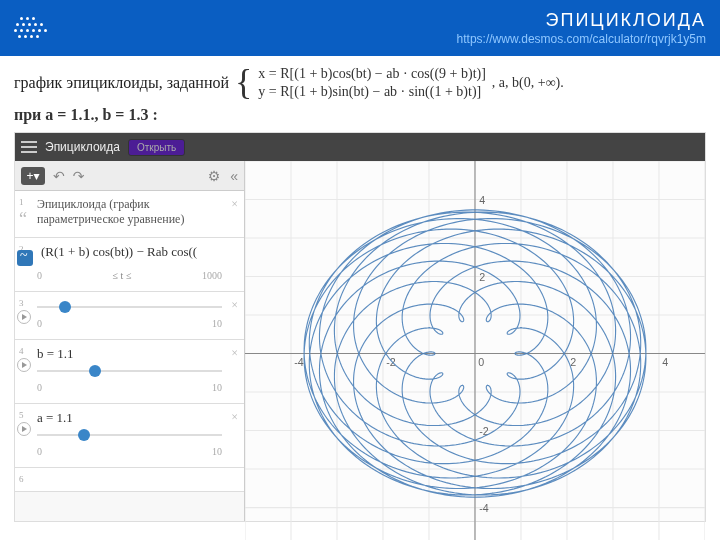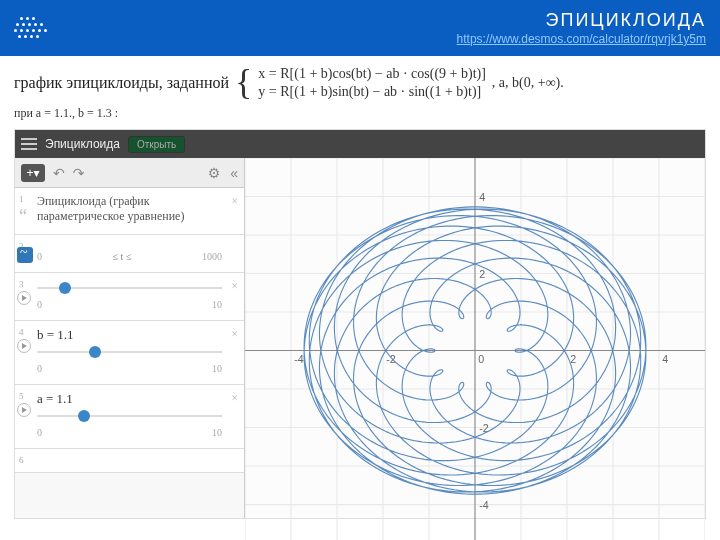--- a/index.html
+++ b/index.html
@@ -4,34 +4,34 @@
 <style>
 *{box-sizing:border-box;margin:0;padding:0;}
 body{width:720px;height:540px;font-family:Arial,Helvetica,sans-serif;font-size:13px;color:#333;overflow:hidden;}
 .hdr{background:#0a5ec2;height:56px;display:flex;align-items:center;padding:0 14px;color:#fff;}
 .logo{display:flex;align-items:center;gap:10px;}
 .logo-dots{width:38px;height:22px;position:relative;}
 .logo-dots span{position:absolute;width:3px;height:3px;background:#fff;border-radius:50%;}
 .univ{font-size:13px;letter-spacing:1px;}
 .hdr-right{margin-left:auto;text-align:right;}
 .hdr-title{font-size:18px;letter-spacing:2px;}
-.hdr-link{color:#8fc7ff;font-size:12px;text-decoration:underline;}
+.hdr-link{color:#8fc7ff;font-size:12px;}
 .body{padding:10px 14px 4px;}
 .formula-row{display:flex;align-items:center;gap:6px;margin-bottom:6px;}
 .desc{color:#222;font-family:'Times New Roman',serif;font-size:16px;}
 .math{font-family:'Times New Roman',serif;font-size:14px;}
 .brace{font-size:36px;line-height:0.6;font-family:serif;}
 .sys{display:flex;flex-direction:column;gap:2px;}
-.params{font-family:'Times New Roman',serif;font-size:12px;margin:4px 0 8px 0;}
+.params{font-family:'Times New Roman',serif;font-size:16px;margin:4px 0 8px 0;font-weight:bold;}
 .app{border:1px solid #ddd;margin:4px 0 0 0;position:relative;}
 .app-top{height:28px;background:#444;display:flex;align-items:center;padding:0 6px;gap:8px;}
 .ham{width:16px;height:12px;display:flex;flex-direction:column;justify-content:space-between;cursor:pointer;}
 .ham div{height:2px;background:#ccc;}
 .app-title{color:#eee;font-size:12px;}
-.app-btn{background:#14532d;color:#aaa;font-size:10px;padding:2px 8px;border-radius:3px;border:1px solid #333;text-align:center;}
+.app-btn{background:#4c1d95;color:#aaa;font-size:10px;padding:2px 8px;border-radius:3px;border:1px solid #333;text-align:center;}
 .brand{position:absolute;right:16px;top:34px;color:#999;font-size:14px;letter-spacing:1px;}
 .work{display:flex;height:360px;}
 .panel{width:230px;border-right:1px solid #ccc;background:#f8f8f8;display:flex;flex-direction:column;}
 .toolbar{height:30px;background:#ededed;border-bottom:1px solid #ccc;display:flex;align-items:center;padding:0 6px;gap:8px;}
 .plus{background:#555;color:#fff;width:24px;height:18px;font-size:12px;display:flex;align-items:center;justify-content:center;border-radius:3px;}
 .tb-icon{color:#888;font-size:14px;}
 .tb-right{margin-left:auto;display:flex;gap:10px;}
 .rows{flex:1;overflow:hidden;}
 .row{border-bottom:1px solid #ddd;padding:6px 22px 10px 22px;position:relative;background:#fff;font-family:'Times New Roman',serif;}
 .row .num{position:absolute;left:4px;top:6px;font-size:9px;color:#aaa;}
@@ -119,20 +119,21 @@
     <div class="rows" id="rows">
             <div class="row" style="min-height: 38px;">
               <span class="num">1</span>
               <span class="x">×</span>
               <div style="color:#bbb;font-size:18px;position:absolute;left:4px;top:18px">“</div>
               <div class="s">Эпициклоида (график параметрическое уравнение)</div>
             </div>
             <div class="row">
               <span class="num">2</span>
               <div class="wave"></div>
+              <div style="font-size:13px;margin-left:4px">(R(1 + b) cos(bt)) − Rab cos((</div>
               <div class="range">
                 <span>0</span>
                 <span style="color:#888">≤ t ≤</span>
                 <span>1000</span>
               </div>
             </div>
             <div class="row">
               <span class="num">3</span>
               <span class="x">×</span>
               <div class="play"></div>

